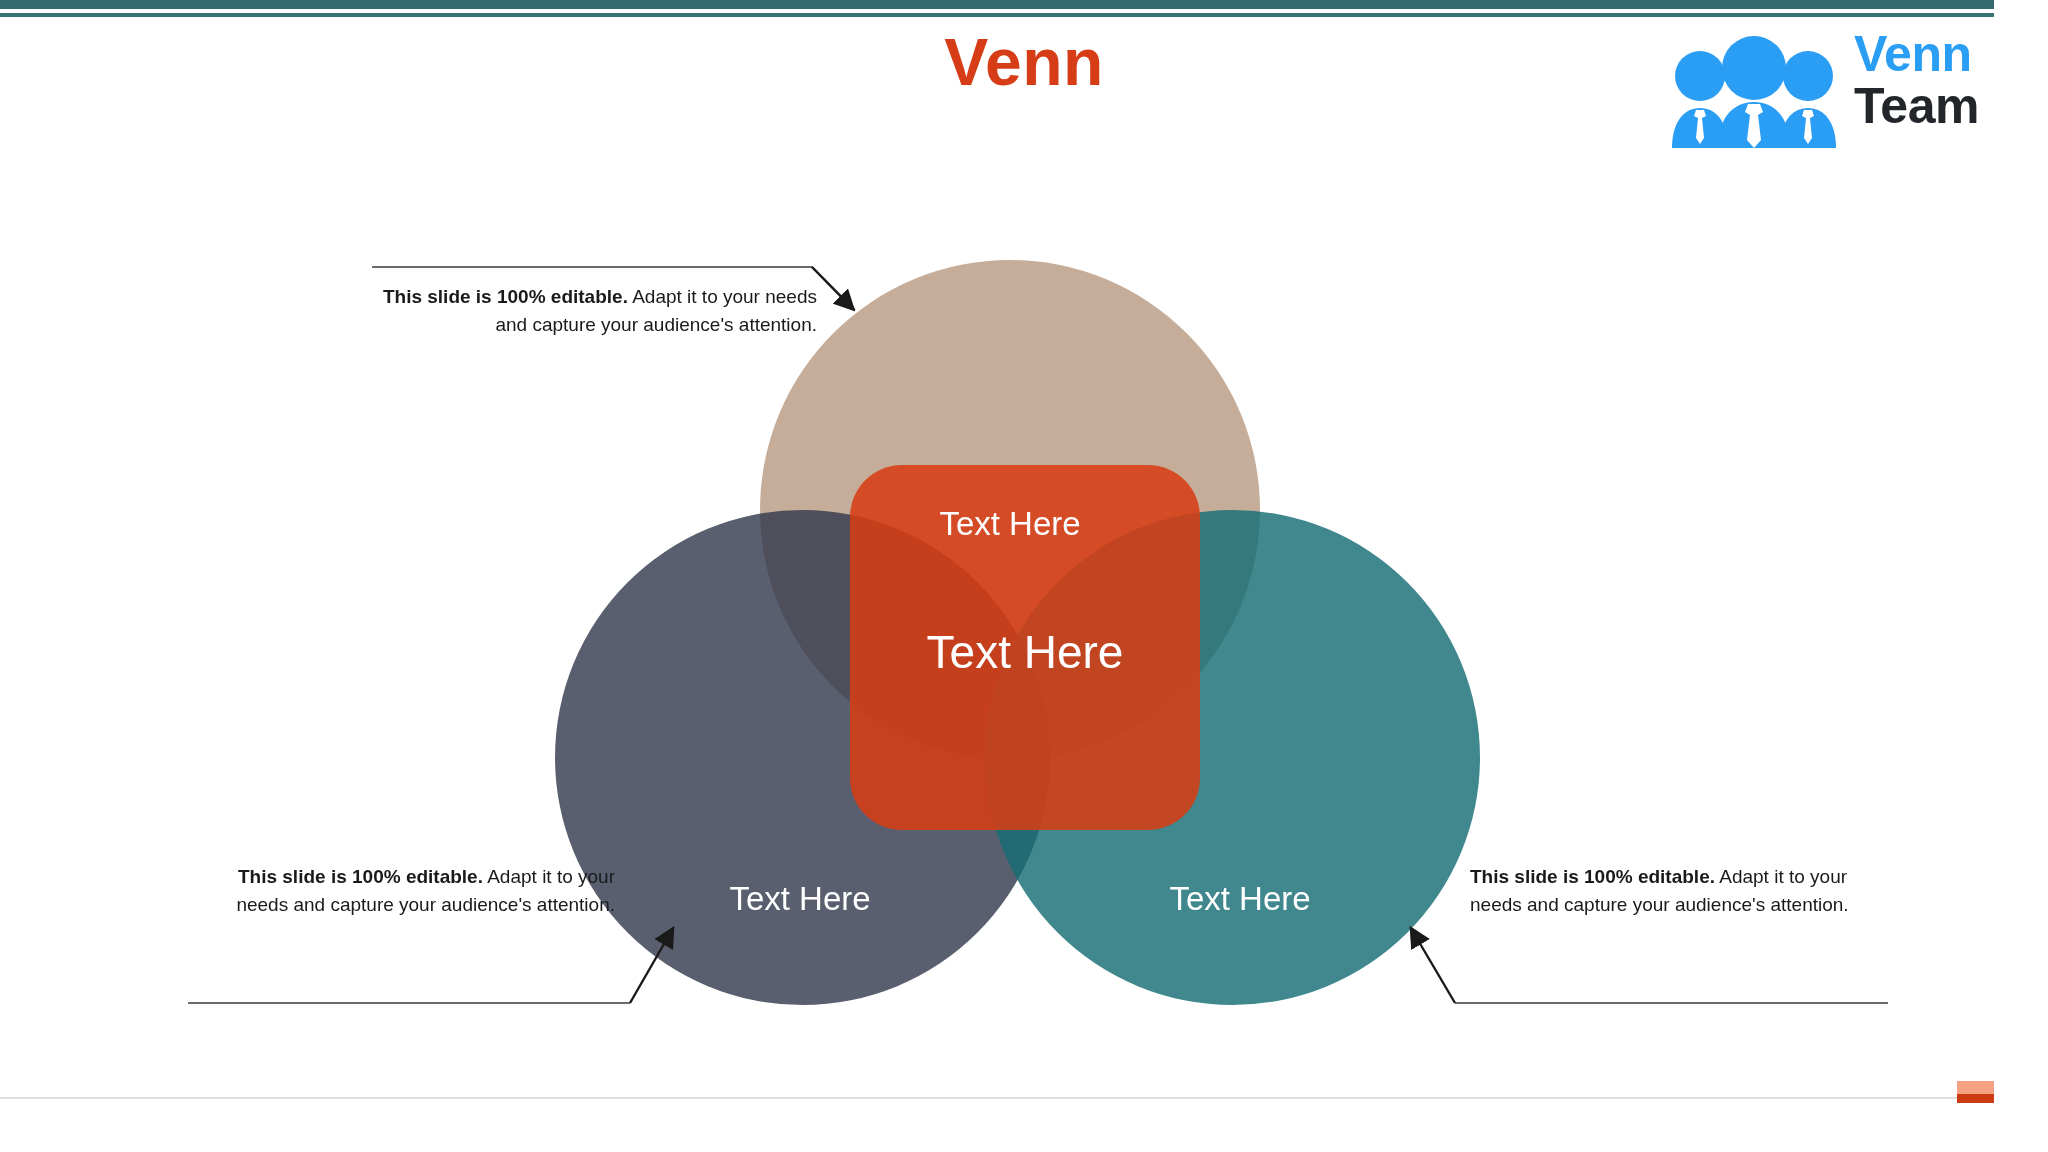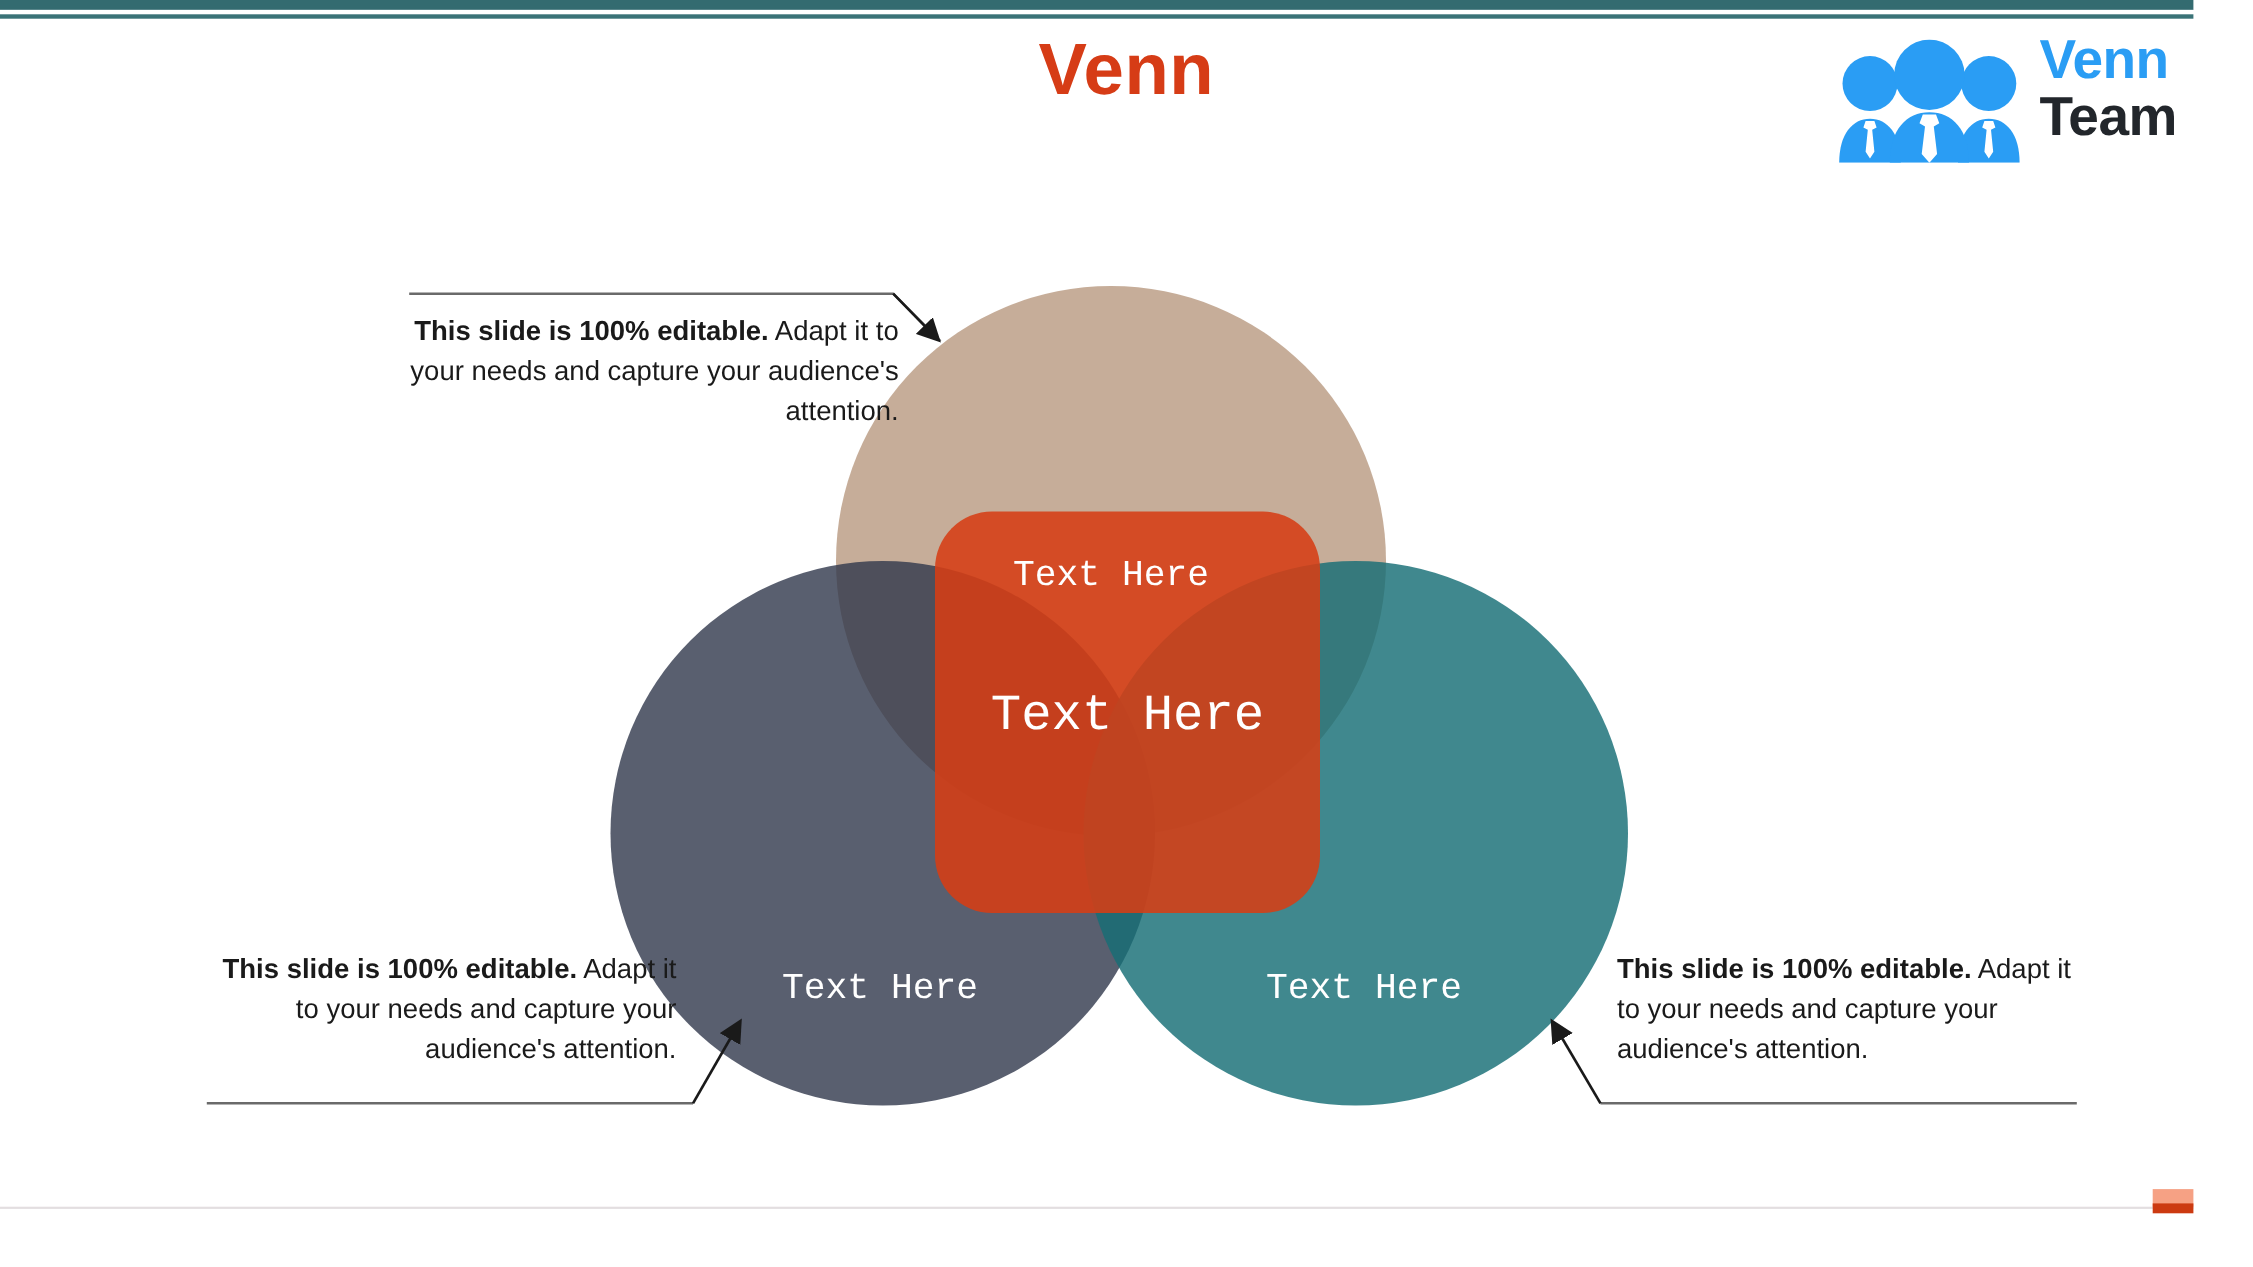--- a/index.html
+++ b/index.html
@@ -119,21 +119,20 @@
     width: 350px; height: 365px;
     background: rgba(214,62,20,0.88);
     border-radius: 52px;
   }
   .venn-label {
     position: absolute;
     color: #ffffff;
     text-align: center;
     font-weight: normal;
     white-space: nowrap;
-    font-family: Liberation Mono, monospace;
   }
   .label-top {
     left: 340px; top: 255px;
     width: 300px;
     font-size: 33px;
   }
   .label-left {
     left: 130px; top: 630px;
     width: 300px;
     font-size: 33px;
@@ -145,21 +144,21 @@
   }
   .label-center {
     left: 330px; top: 375px;
     width: 350px;
     font-size: 46px;
   }
 
   
   .callout {
     position: absolute;
-    font-size: 25px;
+    font-size: 19px;
     color: #1A1A1A;
     line-height: 1.45;
   }
   .callout b { font-weight: bold; }
   .callout-tl {
     left: 372px; top: 283px;
     width: 445px;
     text-align: right;
   }
   .callout-bl {

